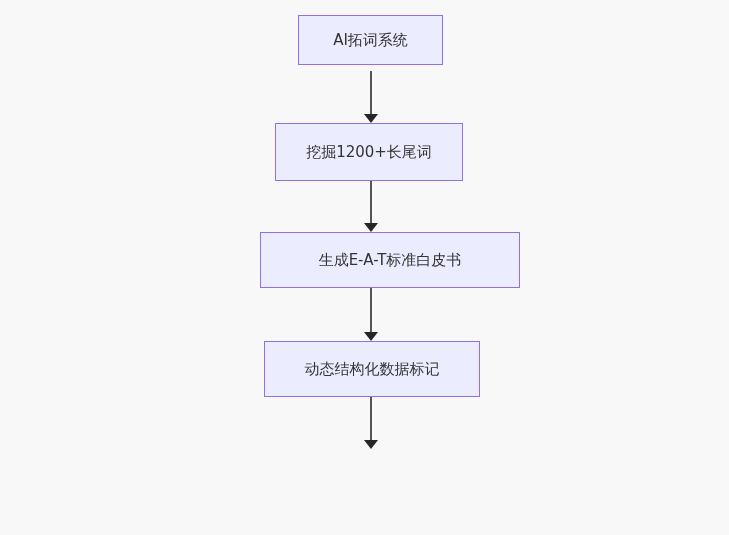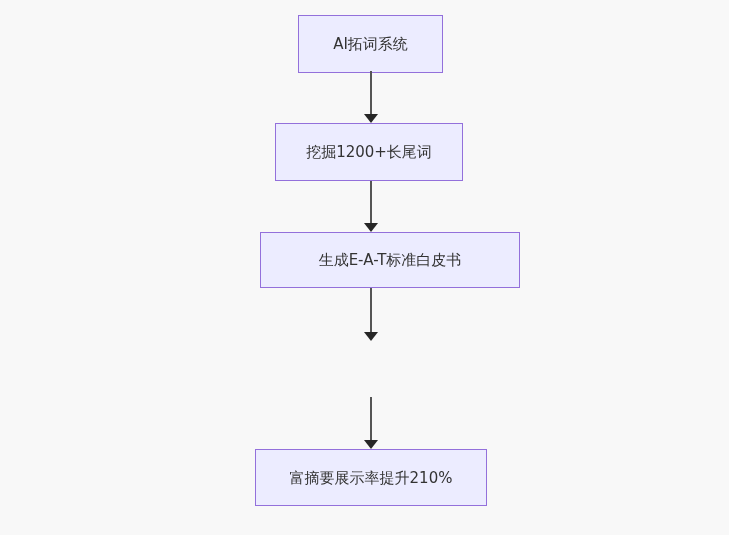--- a/index.html
+++ b/index.html
@@ -54,42 +54,42 @@
     border-left: 7px solid transparent;
     border-right: 7px solid transparent;
     border-top: 9px solid #262626;
   }
 </style>
 </head>
 <body>
 
 <div class="canvas">
 
-  <div class="node" style="left:298px; top:15px;  width:145px; height:58px;">AI拓词系统</div>
+  <div class="node" style="left:298px; top:15px;  width:145px; height:50px;">AI拓词系统</div>
 
   <div class="arrow" style="left:364px; top:71px; height:52px;">
     <span class="line"></span>
     <span class="head"></span>
   </div>
 
   <div class="node" style="left:275px; top:123px; width:188px; height:58px;">挖掘1200+长尾词</div>
 
   <div class="arrow" style="left:364px; top:181px; height:51px;">
     <span class="line"></span>
     <span class="head"></span>
   </div>
 
   <div class="node" style="left:260px; top:232px; width:260px; height:56px;">生成E-A-T标准白皮书</div>
 
   <div class="arrow" style="left:364px; top:288px; height:53px;">
     <span class="line"></span>
     <span class="head"></span>
   </div>
 
+  <div class="node" style="left:264px; top:341px; width:216px; height:56px;">动态结构化数据标记</div>
 
   <div class="arrow" style="left:364px; top:397px; height:52px;">
     <span class="line"></span>
     <span class="head"></span>
   </div>
 
-  <div class="node" style="left:255px; top:449px; width:232px; height:57px;">富摘要展示率提升210%</div>
 
 </div>
 
 </body></html>

